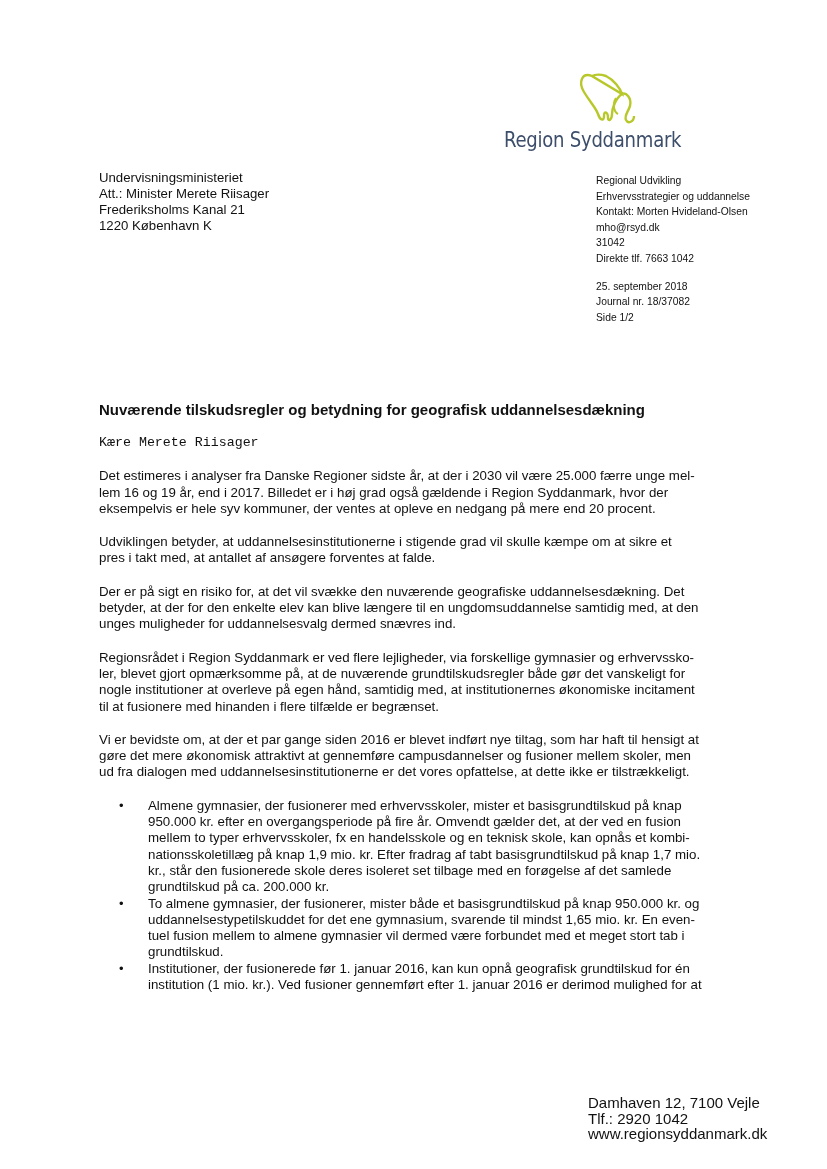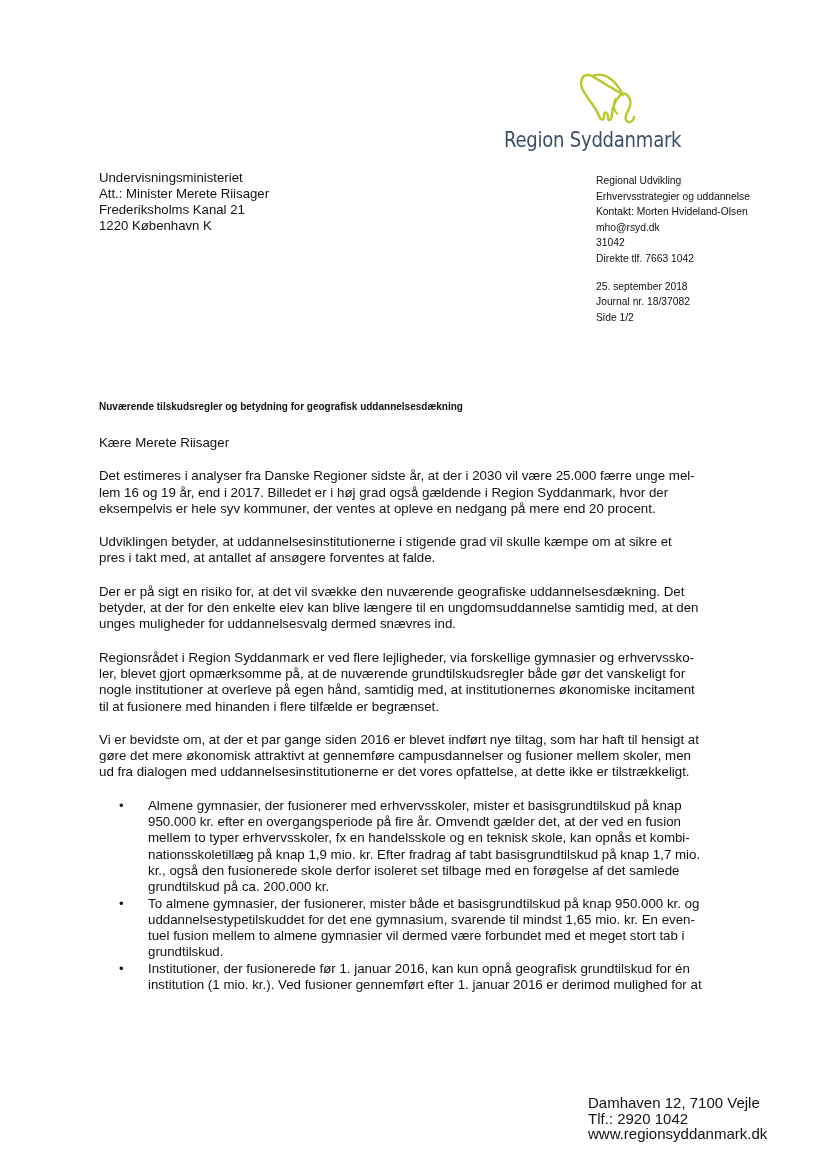--- a/index.html
+++ b/index.html
@@ -14,25 +14,25 @@
     letter-spacing: -0.3px; transform: scaleX(0.86); transform-origin: left top; white-space: nowrap;
     font-family: "DejaVu Sans", sans-serif;
   }
   .recipient { position: absolute; left: 99px; top: 170px; font-size: 13.2px; line-height: 16px; }
   .recipient div { white-space: nowrap; }
   .sender { position: absolute; left: 596px; top: 173px; font-size: 10.3px; line-height: 15.6px; }
   .sender div { white-space: nowrap; }
   .sender .it { }
   .sender .gap { height: 12px; }
   .subject {
-    position: absolute; left: 99px; top: 401px; font-size: 10px; font-weight: bold; white-space: nowrap;
+    position: absolute; left: 99px; top: 401px; font-size: 15px; font-weight: bold; white-space: nowrap;
   }
   .body { position: absolute; left: 99px; top: 435px; width: 640px; font-size: 13.3px; line-height: 16.3px; }
   .body p { margin: 0 0 17px 0; }
-  .body p.greet { margin-bottom: 17px; }
+  .body p.greet { margin-bottom: 17px; font-family: Liberation Mono, monospace; }
   .body .line { display: block; white-space: nowrap; }
   .bullets { margin: 0; padding: 0; list-style: none; }
   .bullets li { position: relative; padding-left: 49px; margin: 0; }
   .bullets li .dot { position: absolute; left: 20px; top: 0; font-size: 13px; }
   .intro { margin: 0 0 0 0; }
   .footer { position: absolute; left: 588px; top: 1095px; font-size: 15px; line-height: 15.6px; }
   .footer div { white-space: nowrap; }
 </style>
 </head>
 <body>
@@ -96,21 +96,21 @@
         <span class="line">ud fra dialogen med uddannelsesinstitutionerne er det vores opfattelse, at dette ikke er tilstrækkeligt.</span>
       </p>
     </div>
   <ul class="bullets" id="bullets">
       <li>
         <span class="dot">•</span>
         <span class="line">Almene gymnasier, der fusionerer med erhvervsskoler, mister et basisgrundtilskud på knap</span>
         <span class="line">950.000 kr. efter en overgangsperiode på fire år. Omvendt gælder det, at der ved en fusion</span>
         <span class="line">mellem to typer erhvervsskoler, fx en handelsskole og en teknisk skole, kan opnås et kombi-</span>
         <span class="line">nationsskoletillæg på knap 1,9 mio. kr. Efter fradrag af tabt basisgrundtilskud på knap 1,7 mio.</span>
-        <span class="line">kr., også den fusionerede skole derfor isoleret set tilbage med en forøgelse af det samlede</span>
+        <span class="line">kr., står den fusionerede skole deres isoleret set tilbage med en forøgelse af det samlede</span>
         <span class="line">grundtilskud på ca. 200.000 kr.</span>
       </li>
       <li>
         <span class="dot">•</span>
         <span class="line">To almene gymnasier, der fusionerer, mister både et basisgrundtilskud på knap 950.000 kr. og</span>
         <span class="line">uddannelsestypetilskuddet for det ene gymnasium, svarende til mindst 1,65 mio. kr. En even-</span>
         <span class="line">tuel fusion mellem to almene gymnasier vil dermed være forbundet med et meget stort tab i</span>
         <span class="line">grundtilskud.</span>
       </li>
       <li>

